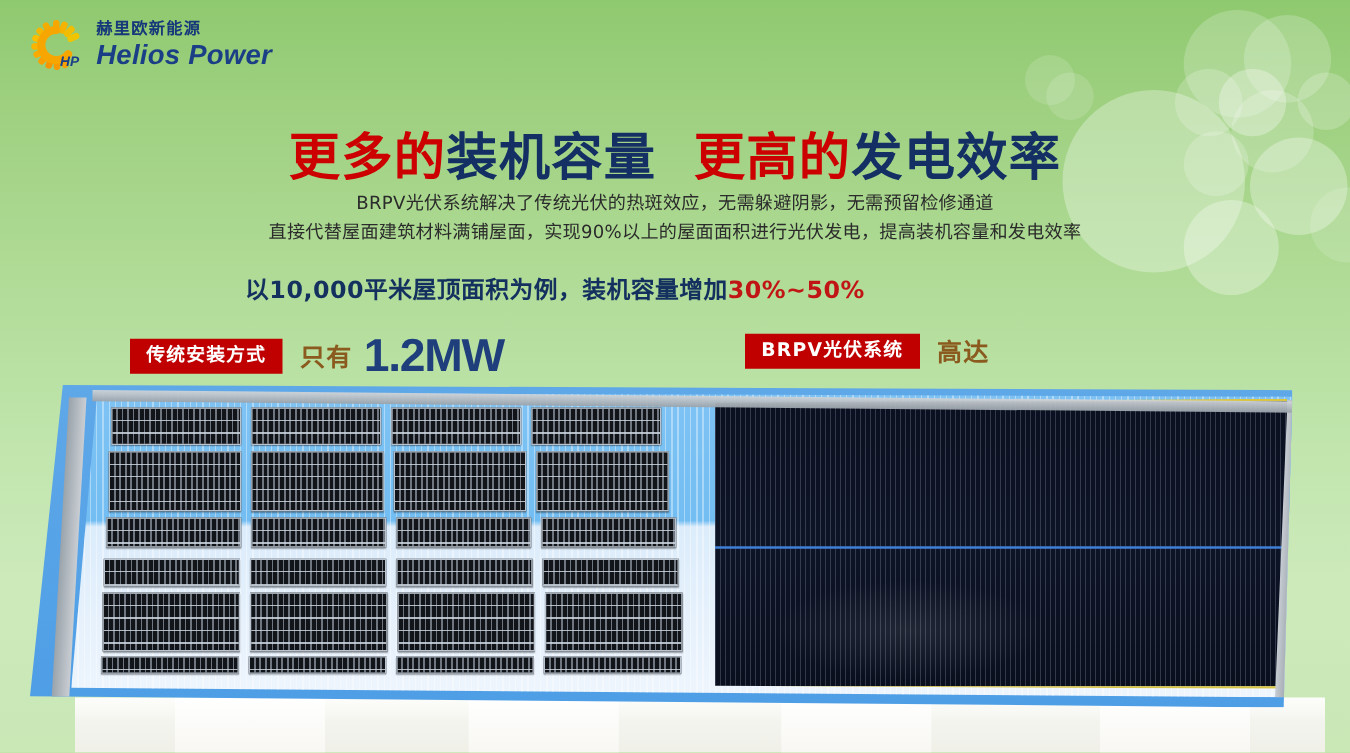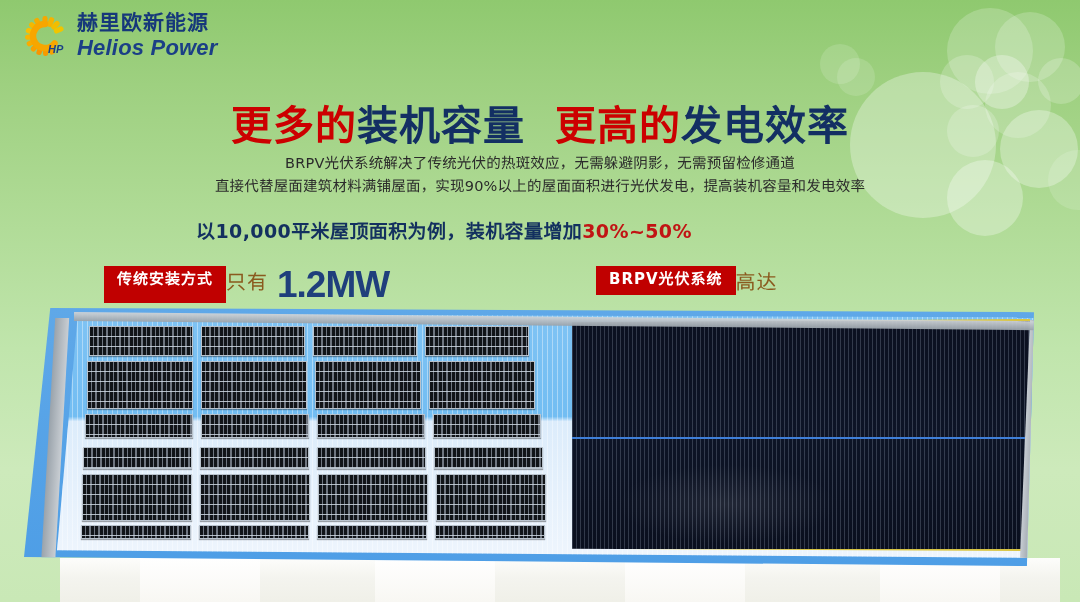--- a/index.html
+++ b/index.html
@@ -27,21 +27,21 @@
   .bub.ring{background:rgba(255,255,255,.14);}
 
   
   .logo-wrap{
     position:absolute;left:22px;top:13px;
     display:flex;align-items:center;gap:9px;
   }
   .logo-mark{width:46px;height:46px;position:relative;flex:none;}
   .logo-text{display:flex;flex-direction:column;line-height:1;}
   .logo-cn{
-    font-size:21px;font-weight:700;color:#16387a;letter-spacing:1px;
+    font-size:13px;font-weight:700;color:#16387a;letter-spacing:1px;
     font-family:"DejaVu Sans","Liberation Sans",sans-serif;
   }
   .logo-en{
     font-size:22px;font-weight:700;font-style:italic;color:#1b3f86;
     letter-spacing:.2px;margin-top:3px;
   }
 
   
   .headline{
     position:absolute;top:92px;left:0;width:1080px;
@@ -65,32 +65,33 @@
   .callout{
     position:absolute;top:216px;left:0;width:888px;
     text-align:center;
     font-family:"DejaVu Sans","Liberation Sans",sans-serif;
     font-size:19px;font-weight:700;color:#13305f;letter-spacing:.4px;
     white-space:nowrap;
   }
   .callout .pct{color:#c11414;}
 
   
-  .stat{position:absolute;display:flex;white-space:nowrap;}
+  .stat{position:absolute;display:flex;align-items:center;white-space:nowrap;}
   .stat-left{left:104px;top:266px;}
   .stat-right{left:596px;top:266px;}
   .badge{
     background:#c00000;color:#fff;
     font-family:"DejaVu Sans","Liberation Sans",sans-serif;
     font-size:15px;font-weight:700;letter-spacing:1px;
     padding:6px 13px 7px;
     line-height:1;
   }
   .stat-prefix{
-    color:#8a5a1e;font-weight:400;font-size:20px;letter-spacing:1px;
+    color:#8a5a1e;font-weight:700;font-size:20px;letter-spacing:1px;
+    margin-left:14px;
     font-family:"DejaVu Sans","Liberation Sans",sans-serif;
   }
   .stat-value{
     color:#1f3f7c;font-weight:700;font-size:37px;letter-spacing:-1px;
     margin-left:9px;line-height:1;
   }
 
   
   .scene{position:absolute;left:0;top:300px;width:1080px;height:302px;}
 

